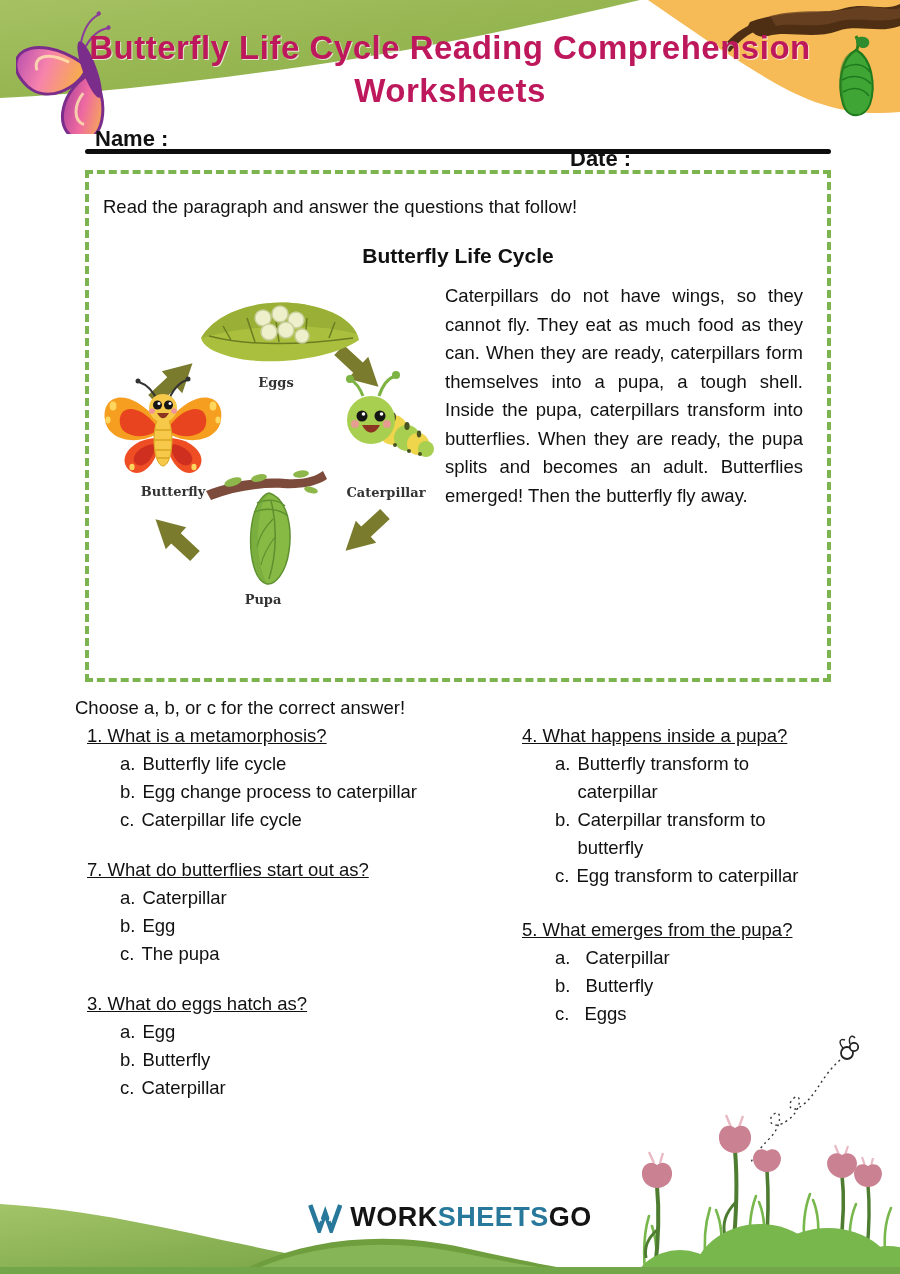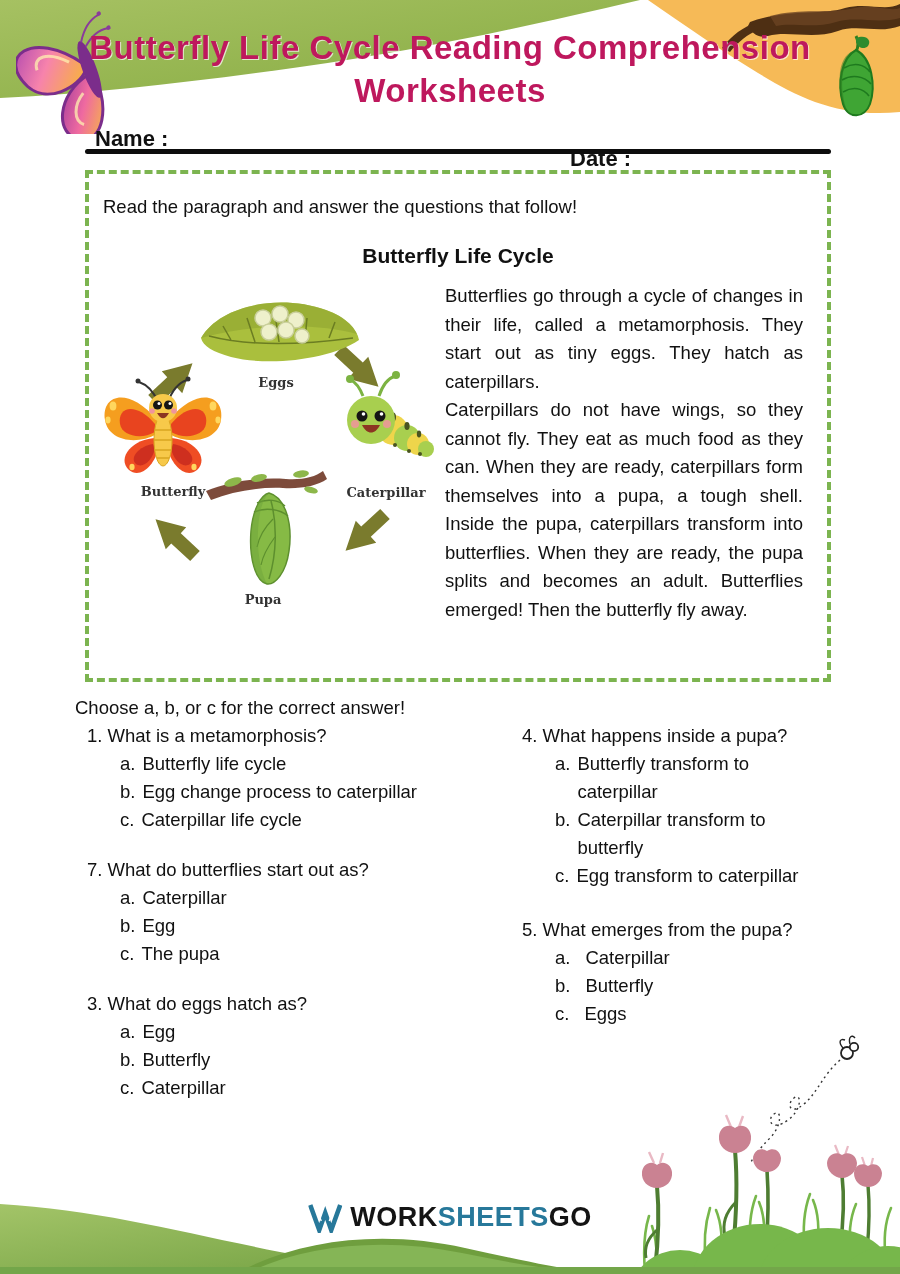--- a/index.html
+++ b/index.html
@@ -35,21 +35,21 @@
     font-family:"DejaVu Serif", serif; font-weight:bold; font-size:13px; color:#333;
     white-space:nowrap;
   }
   .passage-text { width:358px; margin-left:8px; font-size:18.5px; line-height:28.5px; text-align:justify; }
 
   
   .quiz { position:absolute; top:694px; left:75px; width:800px; font-size:18.5px; }
   .choose-line { line-height:28px; margin-bottom:0; }
   .q-grid { display:grid; grid-template-columns:435px 360px; margin-left:12px; }
   .question { margin-bottom:22px; }
-  .q-title { line-height:28px; }
+  .q-title { line-height:28px;text-decoration:underline; }
   .option { display:flex; margin-left:33px; line-height:28px; }
   .opt-letter { margin-right:7px; flex:none; }
   .option.wide .opt-letter { margin-right:15px; }
   .opt-text div { line-height:28px; }
   .q-spacer { margin-top:26px; }
 
   
   .wave-left { position:absolute; left:0; top:1194px; width:600px; height:80px; }
   .flowers { position:absolute; left:600px; top:1020px; width:300px; height:254px; }
   .bottom-bar { position:absolute; left:0; top:1267px; width:900px; height:7px; background:#73a64a; }
@@ -227,21 +227,20 @@
             <circle cx="11" cy="-21" r="2.8" fill="#f0949c"></circle>
         </g>
       </svg>
       <div class="cycle-label" style="left:175px; top:93px">Eggs</div>
       <div class="cycle-label" style="left:72px;  top:202px">Butterfly</div>
       <div class="cycle-label" style="left:285px; top:203px">Caterpillar</div>
       <div class="cycle-label" style="left:162px; top:310px">Pupa</div>
     </div>
 
     <div class="passage-text">
-      <div>Butterflies go through a cycle of changes in their life, called a metamorphosis. They start out as tiny eggs. They hatch as caterpillars.</div>
       <div>Caterpillars do not have wings, so they cannot fly. They eat as much food as they can. When they are ready, caterpillars form themselves into a pupa, a tough shell. Inside the pupa, caterpillars transform into butterflies. When they are ready, the pupa splits and becomes an adult. Butterflies emerged! Then the butterfly fly away.</div>
     </div>
   </div>
 </div>
 
 <div class="quiz">
   <div class="choose-line">Choose a, b, or c for the correct answer!</div>
   <div class="q-grid">
     <div class="q-col">
 

